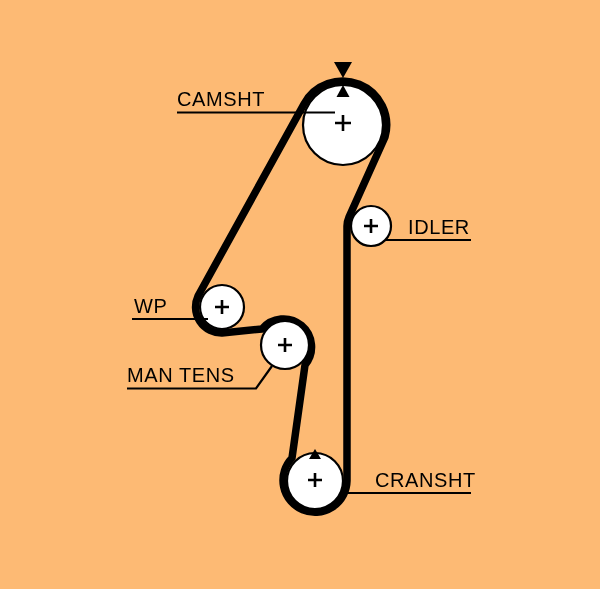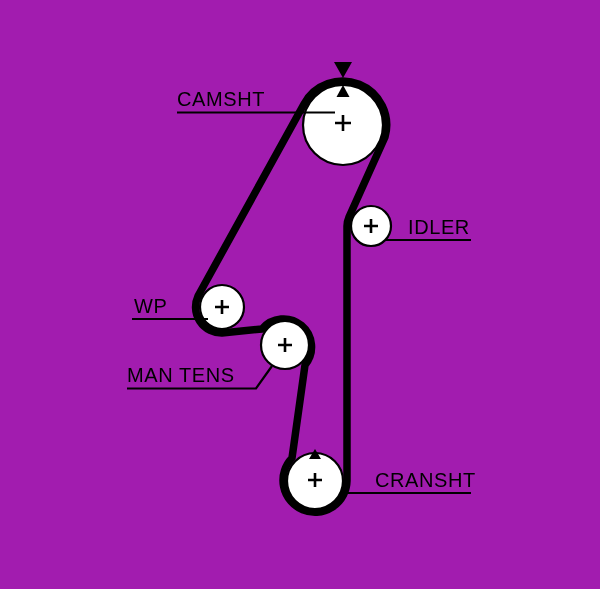--- a/index.html
+++ b/index.html
@@ -4,21 +4,21 @@
 <style>
   html, body {
     margin: 0;
     padding: 0;
     background: #ffffff;
   }
   .stage {
     position: relative;
     width: 600px;
     height: 589px;
-    background: #a21caf;
+    background: #fdba74;
     overflow: hidden;
   }
   svg text {
     font-family: "Liberation Sans", sans-serif;
     font-size: 20px;
     fill: #000000;
     letter-spacing: 0.6px;
   }
   .belt {
     fill: none;

